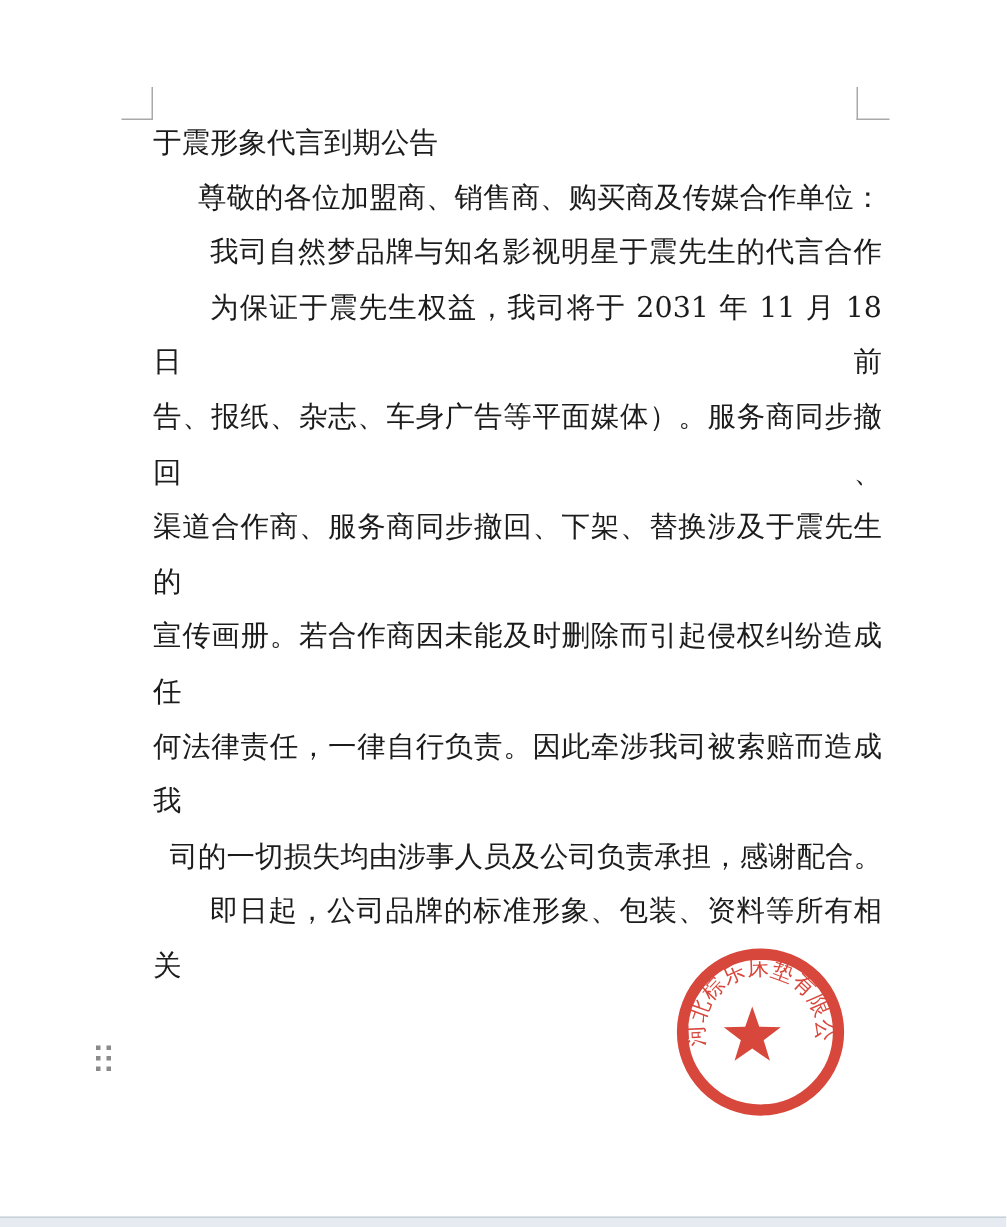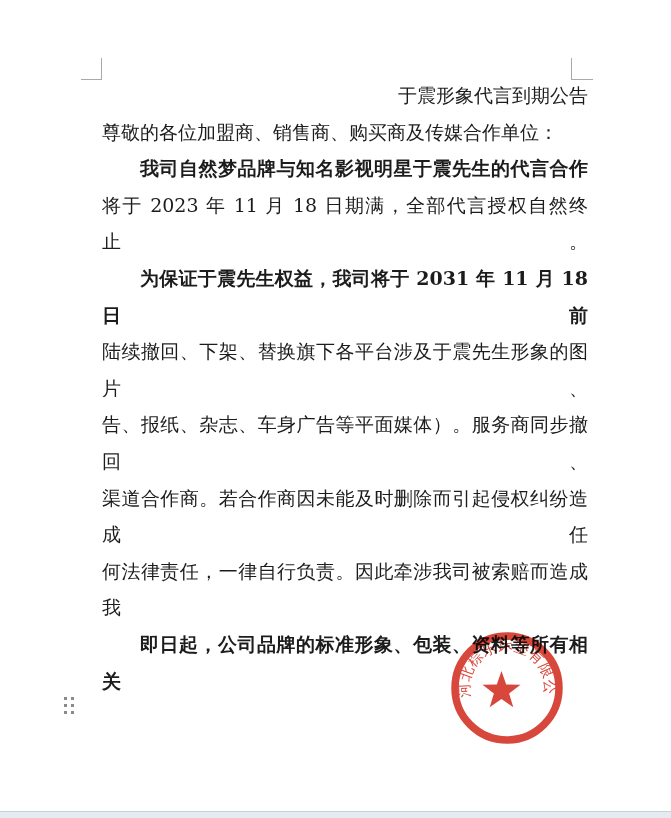--- a/index.html
+++ b/index.html
@@ -26,23 +26,23 @@
     position:absolute;left:571px;top:58px;width:21px;height:21px;
     border-left:1px solid var(--crop-mark);
     border-bottom:1px solid var(--crop-mark);
   }
   
   .doc{
     position:absolute;left:102px;top:77px;width:486px;
     font-size:19px;line-height:36.6px;color:var(--text);
   }
   .line{white-space:nowrap;}
-  .wrapok{white-space:normal;}
-  .title{text-align:right;white-space:normal;}
-  .indent{text-indent:38px;font-weight:bold;}
+  .wrapok{white-space:normal;text-align:right;}
+  .title{text-align:left;white-space:normal;}
+  .indent{text-indent:38px;}
   .stretch{
     white-space:normal;
     text-align:justify;
     text-align-last:justify;
   }
   
   .anchor-dots{
     position:absolute;left:64px;top:697px;
     display:grid;grid-template-columns:repeat(2,3px);
     grid-auto-rows:3px;column-gap:4px;row-gap:4px;
@@ -73,26 +73,26 @@
 </head>
 <body>
 
 <div class="crop-tl"></div>
 <div class="crop-tr"></div>
 
 <div class="doc">
   <div class="line title">于震形象代言到期公告</div>
   <div class="line wrapok">尊敬的各位加盟商、销售商、购买商及传媒合作单位：</div>
   <div class="line indent stretch">我司自然梦品牌与知名影视明星于震先生的代言合作</div>
-  <div class="line stretch">将于 2023 年 11 月 18 日期满，全部代言授权自然终止。</div>
   <div class="line indent stretch">为保证于震先生权益，我司将于 2031 年 11 月 18 日前</div>
-  <div class="line stretch">陆续撤回、下架、替换旗下各平台涉及于震先生形象的图片、</div>
   <div class="line stretch">告、报纸、杂志、车身广告等平面媒体）。服务商同步撤回、</div>
-  <div class="line stretch">渠道合作商。若合作商因未能及时删除而引起侵权纠纷造成任</div>
+  <div class="line stretch">渠道合作商、服务商同步撤回、下架、替换涉及于震先生的</div>
+  <div class="line stretch">宣传画册。若合作商因未能及时删除而引起侵权纠纷造成任</div>
   <div class="line stretch">何法律责任，一律自行负责。因此牵涉我司被索赔而造成我</div>
+  <div class="line wrapok">司的一切损失均由涉事人员及公司负责承担，感谢配合。</div>
   <div class="line indent stretch">即日起，公司品牌的标准形象、包装、资料等所有相关</div>
 
 </div>
 
 <div class="anchor-dots">
   <span></span>
     <span></span>
     <span></span>
     <span></span>
     <span></span>

